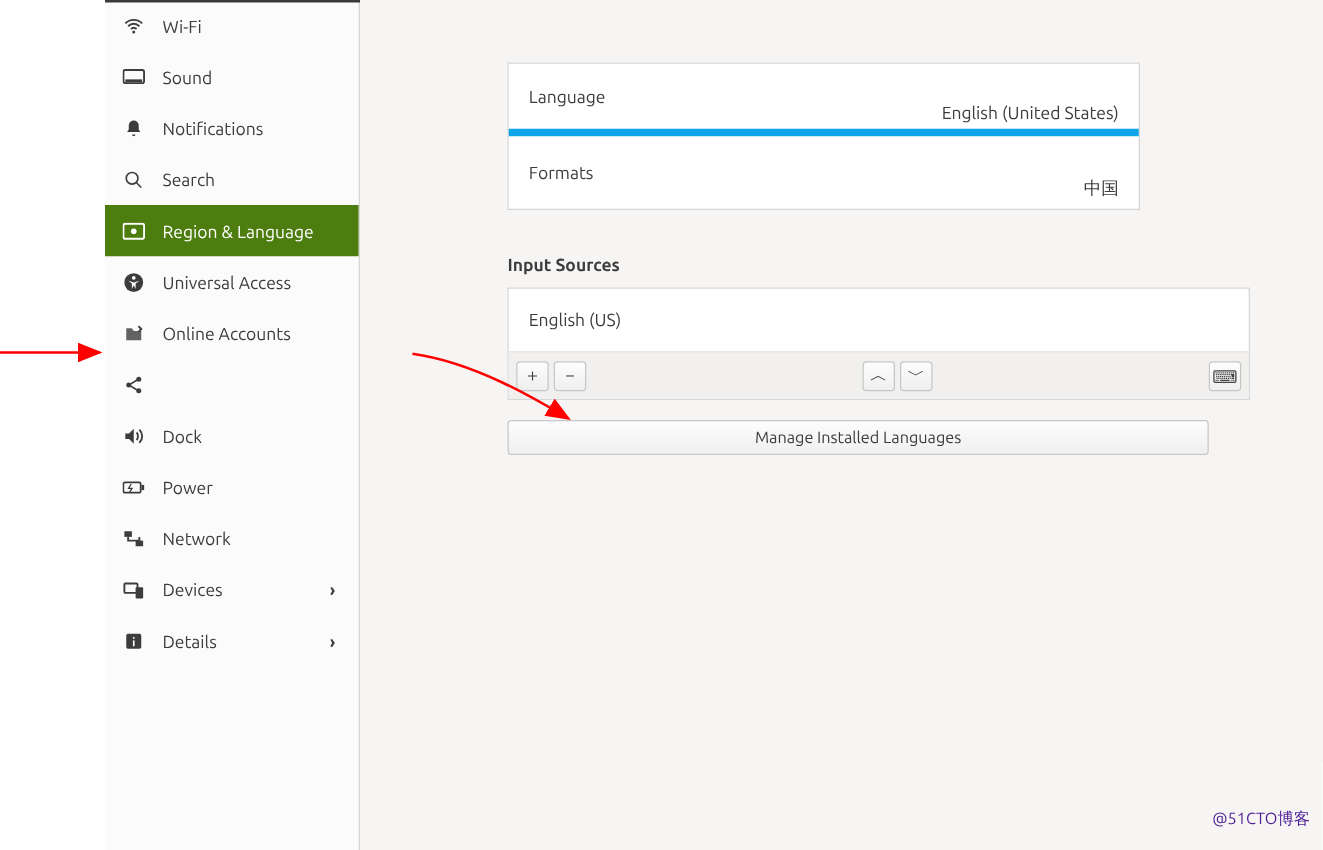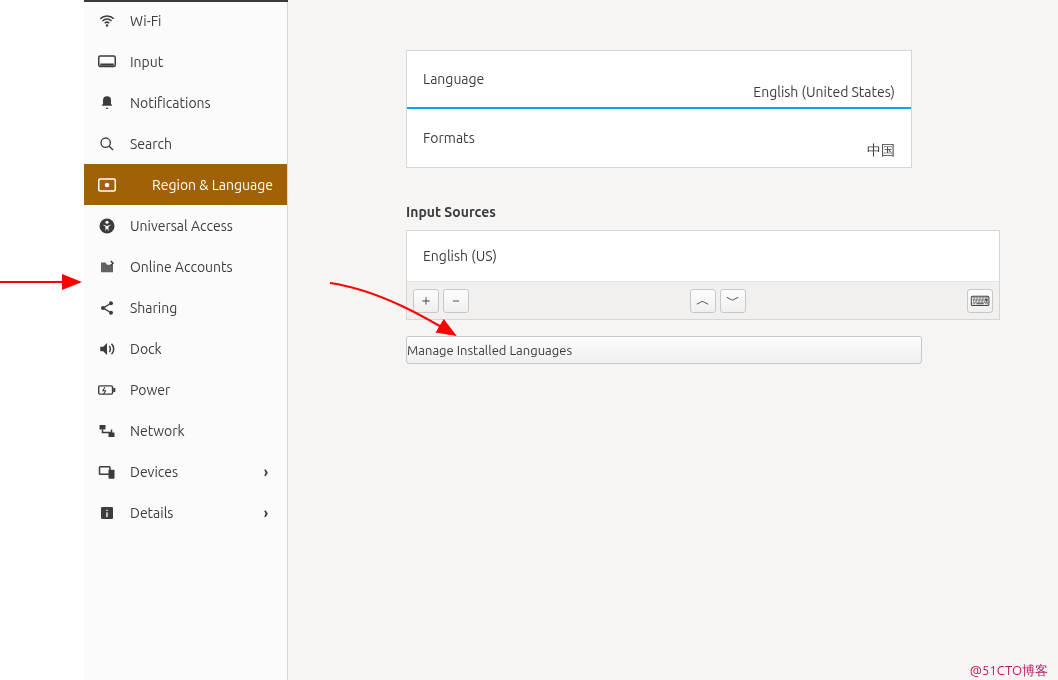--- a/index.html
+++ b/index.html
@@ -4,48 +4,48 @@
 <style>
   * { box-sizing: border-box; margin: 0; padding: 0; }
   html, body { width: 1058px; height: 680px; font-family: "Ubuntu", "Segoe UI", sans-serif; font-size: 14px; color: #3c3c3c; background: #ffffff; }
   .app { display: flex; width: 100%; height: 100%; position: relative; }
   .topbar { position: absolute; top: 0; left: 84px; right: 0; height: 2px; background: #3a3a3a; }
 
   
   .sidebar { width: 244px; margin-left: 84px; background: #fbfbfb; border-right: 1px solid #d6d6d6; display: flex; flex-direction: column; overflow-y: auto; }
   .sidebar-item { display: flex; align-items: center; height: 41px; padding: 0 14px; cursor: pointer; color: #3c3c3c; }
   .sidebar-item.alt { background: #f2f2f1; }
-  .sidebar-item.active { background: #a16207; color: #ffffff; text-align: right; }
+  .sidebar-item.active { background: #4d7c0f; color: #ffffff; }
   .sidebar-item .icon { width: 18px; height: 18px; margin-right: 14px; display: flex; align-items: center; justify-content: center; flex-shrink: 0; }
   .sidebar-item .label { flex: 1; }
   .sidebar-item .chevron { width: 14px; text-align: center; color: #3c3c3c; font-weight: bold; }
 
   
   .main { flex: 1; background: #f6f5f4; padding: 50px 58px 0 118px; position: relative; }
   .panel { border: 1px solid #d6d6d6; background: #ffffff; width: 506px; }
-  .row { display: flex; align-items: center; height: 58px; padding: 0 16px; border-bottom: 2px solid #0ea5e9; cursor: pointer; }
+  .row { display: flex; align-items: center; height: 58px; padding: 0 16px; border-bottom: 6px solid #0ea5e9; cursor: pointer; }
   .row:last-child { border-bottom: none; }
   .row .key { flex: 0 0 auto; color: #3c3c3c; }
   .row .val { margin-left: auto; color: #3c3c3c; margin-top: 26px; }
 
   .section-title { font-weight: bold; color: #3c3c3c; margin: 36px 0 10px 0; }
 
   .input-panel { border: 1px solid #d6d6d6; background: #ffffff; width: 594px; }
   .input-list { padding: 0; }
   .input-item { display: flex; align-items: center; height: 50px; padding: 0 16px; }
   .input-toolbar { display: flex; align-items: center; height: 38px; border-top: 1px solid #e6e6e6; background: #f1f0ef; padding: 0 6px; gap: 4px; }
   .tb-btn { width: 26px; height: 24px; border: 1px solid #c7c7c7; border-radius: 3px; background: linear-gradient(#fdfdfd,#efefef); display: flex; align-items: center; justify-content: center; font-size: 14px; cursor: pointer; color: #444; }
   .tb-spacer { flex: 1; }
   .tb-pair { display: flex; gap: 4px; }
 
-  .manage-btn { width: 516px; height: 28px; margin-top: 16px; border: 1px solid #c7c7c7; border-radius: 3px; background: linear-gradient(#fdfdfd,#efefef); display: flex; align-items: center; justify-content: flex-start; cursor: pointer; color: #3c3c3c; font-size: 13px; }
+  .manage-btn { width: 561px; height: 28px; margin-top: 16px; border: 1px solid #c7c7c7; border-radius: 3px; background: linear-gradient(#fdfdfd,#efefef); display: flex; align-items: center; justify-content: center; cursor: pointer; color: #3c3c3c; font-size: 13px; }
 
   
   .annotation-svg { position: absolute; top: 0; left: 0; width: 1058px; height: 680px; pointer-events: none; }
-  .watermark { position: absolute; right: 10px; bottom: 0; color: #be185d; font-size: 13px; }
+  .watermark { position: absolute; right: 10px; bottom: 16px; color: #4c1d95; font-size: 13px; }
 
   svg { display: block; }
 </style>
 </head>
 <body>
 
 <div class="app">
   <div class="topbar"></div>
 
   <div class="sidebar">
@@ -62,21 +62,21 @@
 
 
 
     <div class="sidebar-item">
       <span class="icon">
         <svg width="18" height="14" viewBox="0 0 24 18">
             <rect x="1" y="1" width="22" height="14" rx="2" fill="none" stroke="#3c3c3c" stroke-width="2"></rect>
             <rect x="3" y="11" width="18" height="3" fill="#3c3c3c"></rect>
           </svg>
       </span>
-      <span class="label">Input</span>
+      <span class="label">Sound</span>
     </div>
 
     <div class="sidebar-item">
       <span class="icon">
         <svg width="16" height="18" viewBox="0 0 24 24">
             <path fill="#3c3c3c" d="M12 2a6 6 0 0 0-6 6v5l-2 3h16l-2-3V8a6 6 0 0 0-6-6zm-2 17a2 2 0 0 0 4 0h-4z"></path>
           </svg>
       </span>
       <span class="label">Notifications</span>
     </div>
@@ -125,21 +125,20 @@
 
     <div class="sidebar-item">
       <span class="icon">
         <svg width="16" height="16" viewBox="0 0 24 24">
             <circle cx="6" cy="12" r="3" fill="#3c3c3c"></circle>
             <circle cx="18" cy="5" r="3" fill="#3c3c3c"></circle>
             <circle cx="18" cy="19" r="3" fill="#3c3c3c"></circle>
             <path d="M8 11l8-5M8 13l8 5" stroke="#3c3c3c" stroke-width="2"></path>
           </svg>
       </span>
-      <span class="label">Sharing</span>
     </div>
 
     <div class="sidebar-item">
       <span class="icon">
         <svg width="18" height="16" viewBox="0 0 24 20">
             <path fill="#3c3c3c" d="M3 7h4l5-5v16l-5-5H3z"></path>
             <path d="M15 6c2 2 2 6 0 8M18 3c4 4 4 10 0 14" fill="none" stroke="#3c3c3c" stroke-width="2"></path>
           </svg>
       </span>
       <span class="label">Dock</span>

